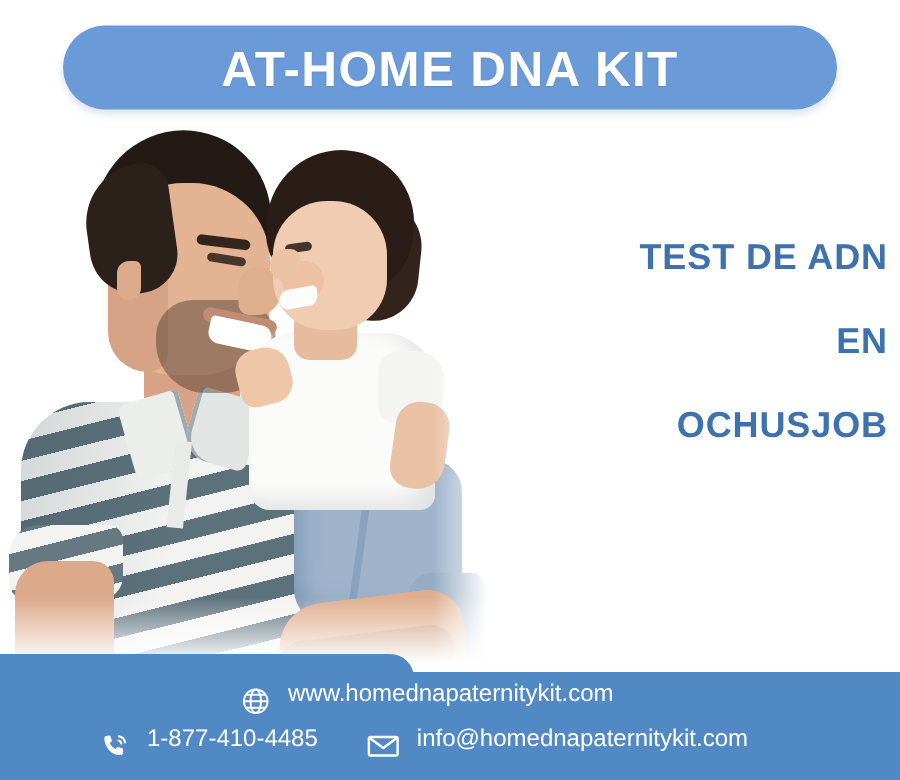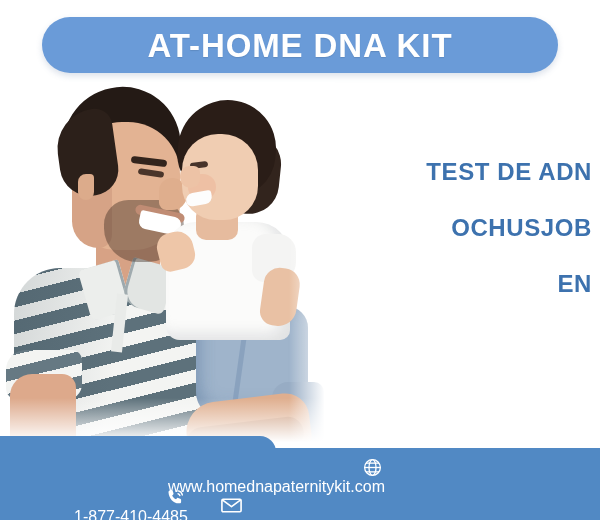--- a/index.html
+++ b/index.html
@@ -415,22 +415,21 @@
   .f-row-url {
     left: 158px;
     top: 7px;
   }
   .f-row-contact {
     left: 64px;
     top: 37px;
   }
   .f-item {
     display: flex;
-    align-items: flex-end;
-    flex-direction: column;
+    align-items: flex-start;
   }
   .f-item + .f-item { margin-left: 32px; }
   .f-icon {
     display: inline-flex;
     align-items: center;
     justify-content: center;
     width: 24px;
     height: 24px;
     flex: none;
   }
@@ -492,22 +491,22 @@
       <div class="m-hand"></div>
       <div class="m-hand-shade"></div>
 
       <div class="photo-fade"></div>
       <div class="photo-fade-r"></div>
     </div>
   </div>
 
   <div class="subject-block">
     <div class="subject-line l1">TEST DE ADN</div>
+    <div class="subject-line l2">EN</div>
     <div class="subject-line l3">OCHUSJOB</div>
-    <div class="subject-line l2">EN</div>
   </div>
 
   <div class="footer-left-step"></div>
   <div class="footer-bar"></div>
 
   <div class="footer-rows">
 
     <div class="f-row f-row-url">
       <div class="f-item">
         <span class="f-icon">
@@ -535,18 +534,19 @@
         <span class="f-text">1-877-410-4485</span>
       </div>
 
       <div class="f-item">
         <span class="f-icon">
           <svg width="23" height="23" viewBox="0 0 24 24">
             <rect x="2" y="5.5" width="20" height="13" rx="1.2" fill="none" stroke="#ffffff" stroke-width="1.7"></rect>
             <path d="M2.8 6.4 12 13.2 21.2 6.4" fill="none" stroke="#ffffff" stroke-width="1.7" stroke-linecap="round" stroke-linejoin="round"></path>
           </svg>
         </span>
+        <span class="f-text">info@homednapaternitykit.com</span>
       </div>
     </div>
 
   </div>
 
 </div>
 
 </body></html>

